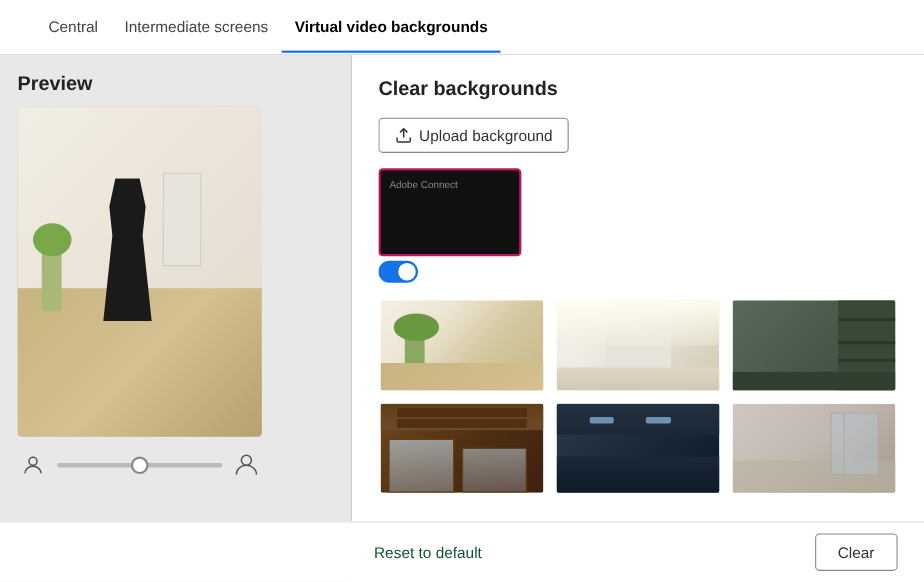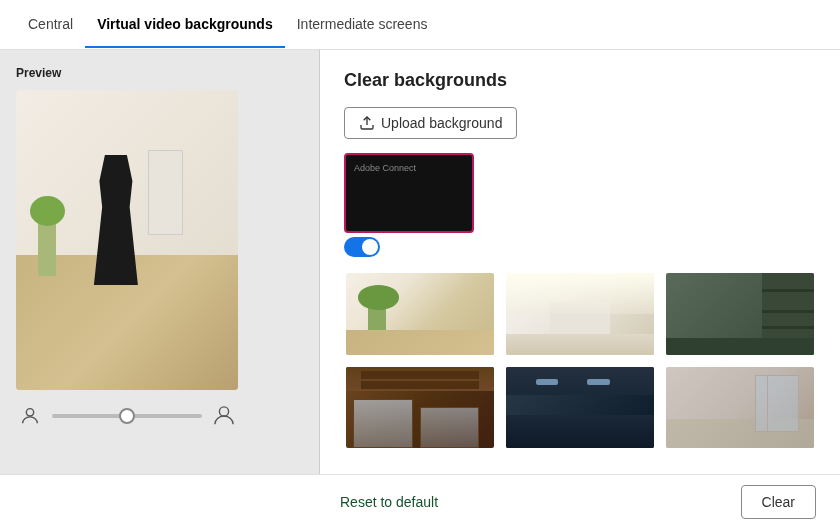--- a/index.html
+++ b/index.html
@@ -11,21 +11,21 @@
       height: 529px;
       overflow: hidden;
     }
 
     
     .tab-bar {
       display: flex;
       align-items: center;
       background: #ffffff;
       border-bottom: 1px solid #ddd;
-      padding: 0 16px;
+      padding: 0 32px;
       height: 50px;
     }
     .tab {
       padding: 14px 12px;
       cursor: pointer;
       color: #444;
       font-size: 14px;
       white-space: nowrap;
       border-bottom: 2px solid transparent;
       margin-bottom: -1px;
@@ -47,21 +47,21 @@
       width: 320px;
       background: #e8e8e8;
       padding: 16px;
       display: flex;
       flex-direction: column;
       align-items: flex-start;
       border-right: 1px solid #ccc;
     }
     .preview-label {
       font-weight: 700;
-      font-size: 12px;
+      font-size: 18px;
       margin-bottom: 10px;
       color: #222;
     }
     .preview-image {
       width: 222px;
       height: 300px;
       background: linear-gradient(135deg, #d4c9b0 0%, #b8a990 30%, #e8e0d0 60%, #c8bfaa 100%);
       border-radius: 4px;
       position: relative;
       overflow: hidden;
@@ -326,22 +326,22 @@
       height: 100%;
       overflow-y: auto;
       padding-bottom: 60px;
     }
   </style>
 </head>
 <body>
 
 <div class="tab-bar">
   <div class="tab">Central</div>
+  <div class="tab">Intermediate screens</div>
   <div class="tab active">Virtual video backgrounds</div>
-  <div class="tab">Intermediate screens</div>
 </div>
 
 <div class="main-layout">
 
   <div class="left-panel">
     <div class="preview-label">Preview</div>
     <div class="preview-image">
       <div class="preview-wall"></div>
       <div class="preview-floor"></div>
       <div class="preview-door"></div>

